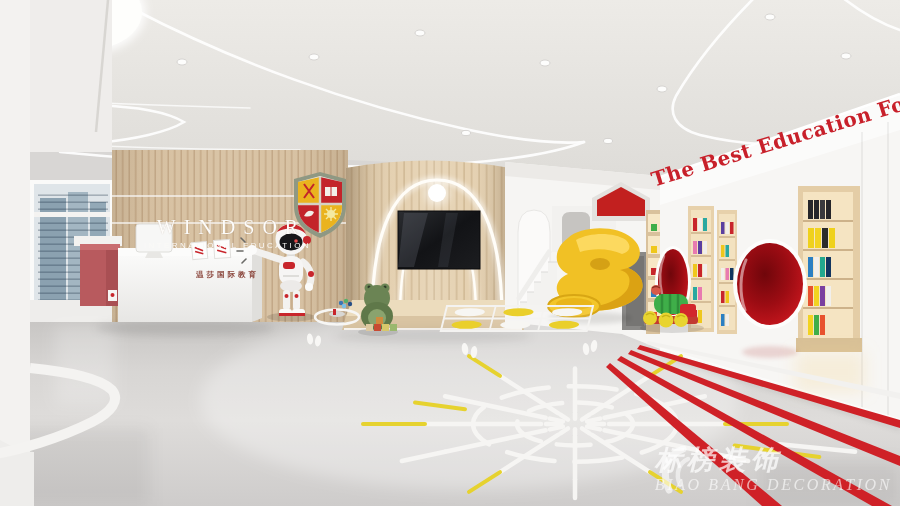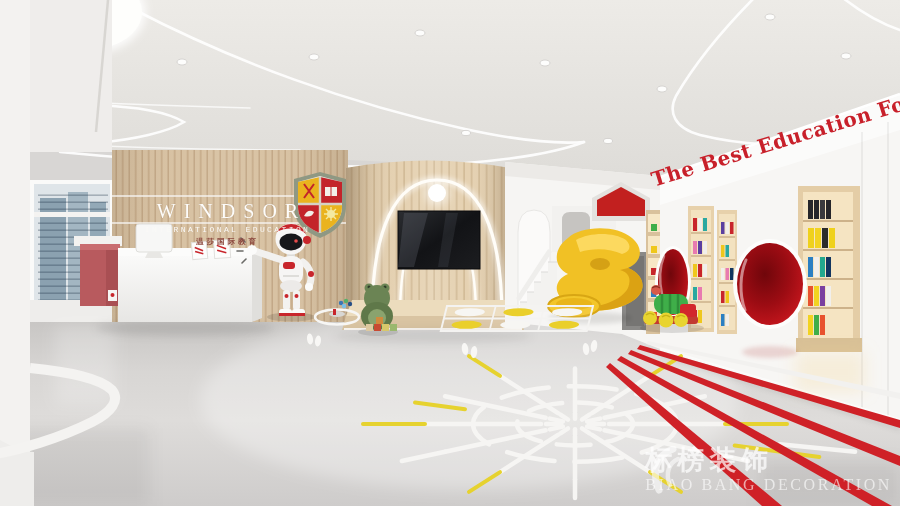--- a/index.html
+++ b/index.html
@@ -3,32 +3,32 @@
 <meta charset="utf-8">
 <style>
   html,body{margin:0;padding:0;background:#888;}
   .stage{
     position:relative;width:900px;height:506px;overflow:hidden;
     background:#d8d6d4;font-family:"Liberation Sans",sans-serif;
     user-select:none;
   }
   .stage svg{position:absolute;left:0;top:0;}
   
-  .sign{position:absolute;left:110px;top:200px;width:235px;text-align:center;z-index:3;pointer-events:none;}
+  .sign{position:absolute;left:110px;top:216px;width:235px;text-align:center;z-index:3;pointer-events:none;}
   .sign .brand{font-family:"Liberation Serif",serif;font-size:20px;letter-spacing:8px;text-indent:8px;color:#fdfcfa;text-shadow:0 0 1px rgba(120,90,60,.35);}
-  .sign .sub{font-family:Liberation Mono, monospace;font-size:8px;letter-spacing:2.4px;margin-top:2px;color:#faf9f7;}
-  .sign .cn{font-size:7.5px;letter-spacing:3px;margin-top:3px;color:#8d4a40;font-weight:bold;}
+  .sign .sub{font-family:Liberation Sans, sans-serif;font-size:8px;letter-spacing:2.4px;margin-top:2px;color:#faf9f7;}
+  .sign .cn{font-size:7.5px;letter-spacing:3px;margin-top:20px;color:#8d4a40;font-weight:bold;}
   
   .slogan{
     position:absolute;left:652px;top:168px;z-index:3;white-space:nowrap;
     font-family:"DejaVu Serif",serif;font-weight:bold;font-size:20px;color:#c8202a;
     transform:rotate(-17deg);transform-origin:0 50%;letter-spacing:.5px;pointer-events:none;
   }
   
-  .watermark{position:absolute;right:8px;bottom:12px;z-index:4;display:flex;align-items:center;gap:9px;pointer-events:none;}
+  .watermark{position:absolute;right:8px;bottom:12px;z-index:4;display:flex;align-items:center;gap:9px;pointer-events:none;font-style:italic;}
   .wm-text{display:flex;flex-direction:column;align-items:flex-start;}
   .wm-cn{font-size:27px;font-weight:bold;letter-spacing:5px;color:rgba(255,255,255,.72);font-family:"DejaVu Sans",sans-serif;line-height:1.05;}
   .wm-en{font-size:16px;letter-spacing:2.6px;color:rgba(255,255,255,.62);font-family:"Liberation Serif",serif;margin-top:2px;}
 </style>
 </head>
 <body>
 
 <div class="stage">
 <svg width="900" height="506" viewBox="0 0 900 506">
   <defs>

